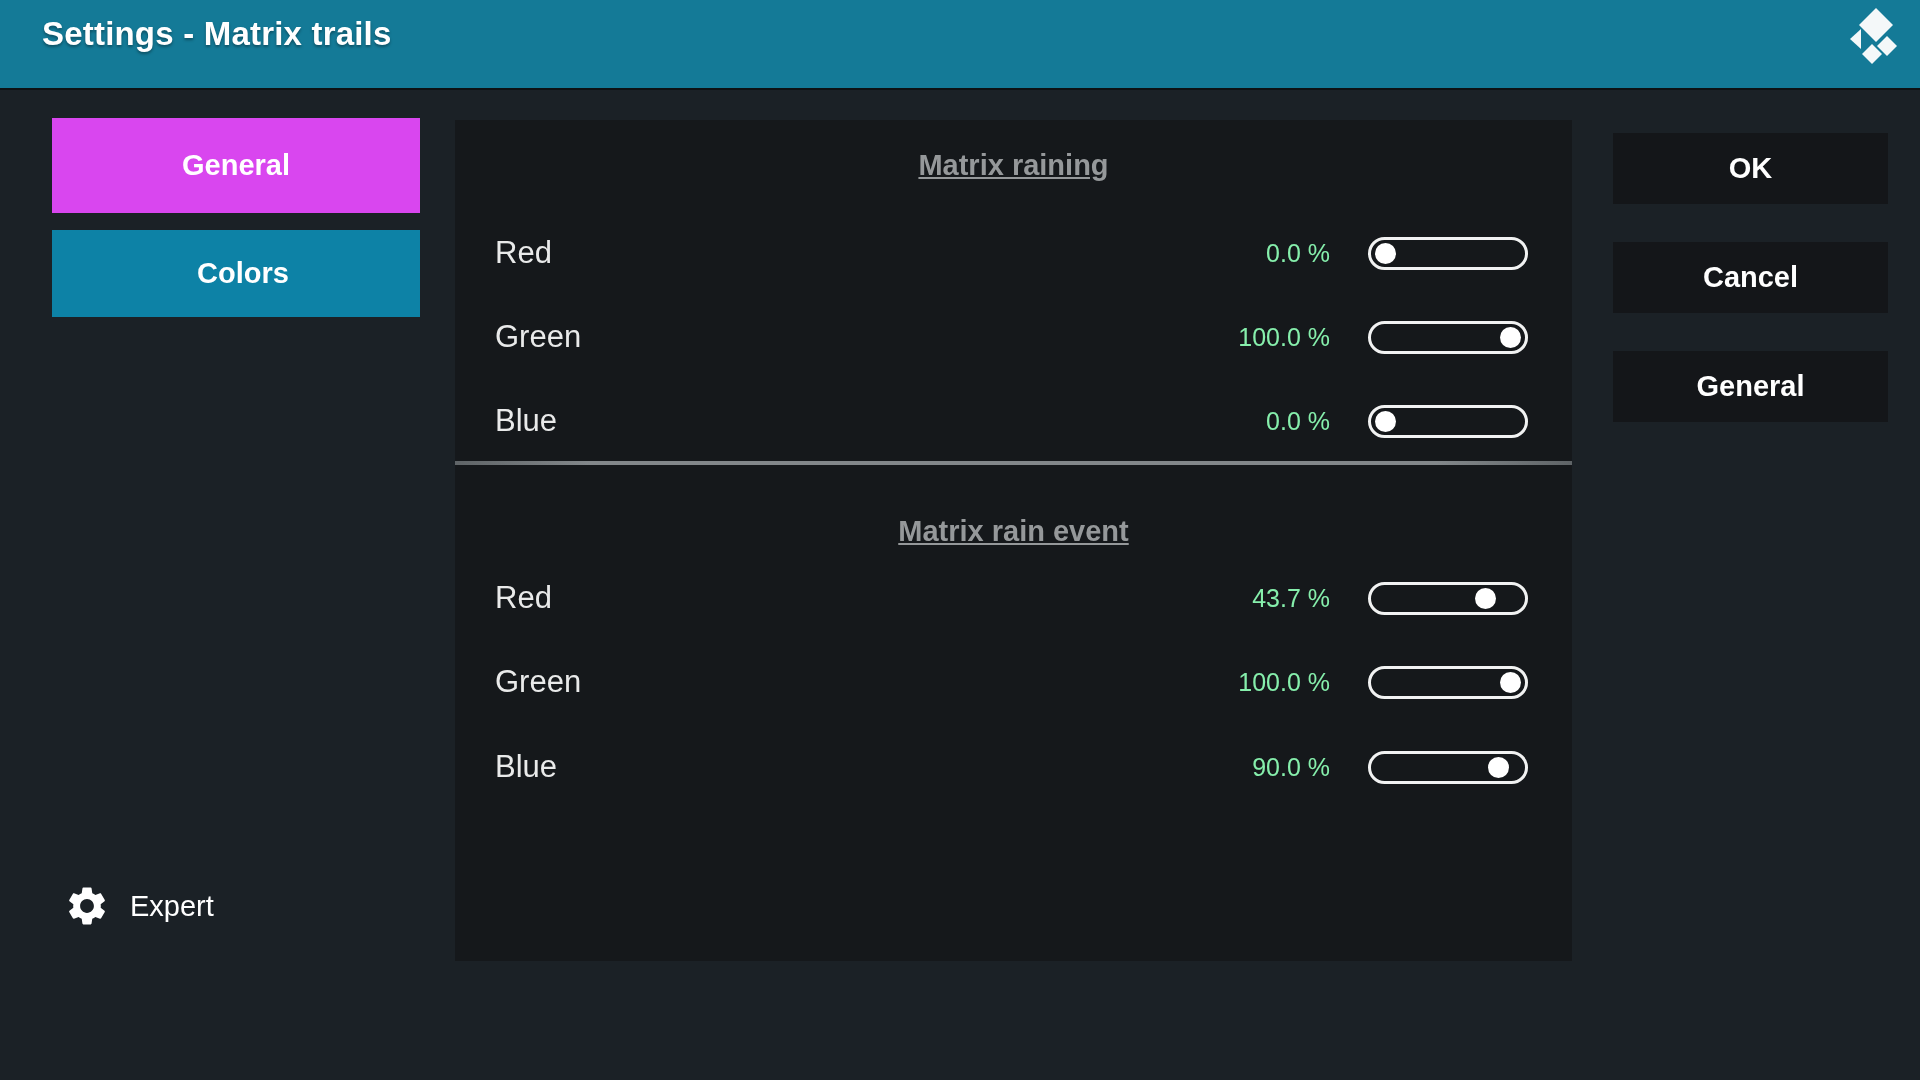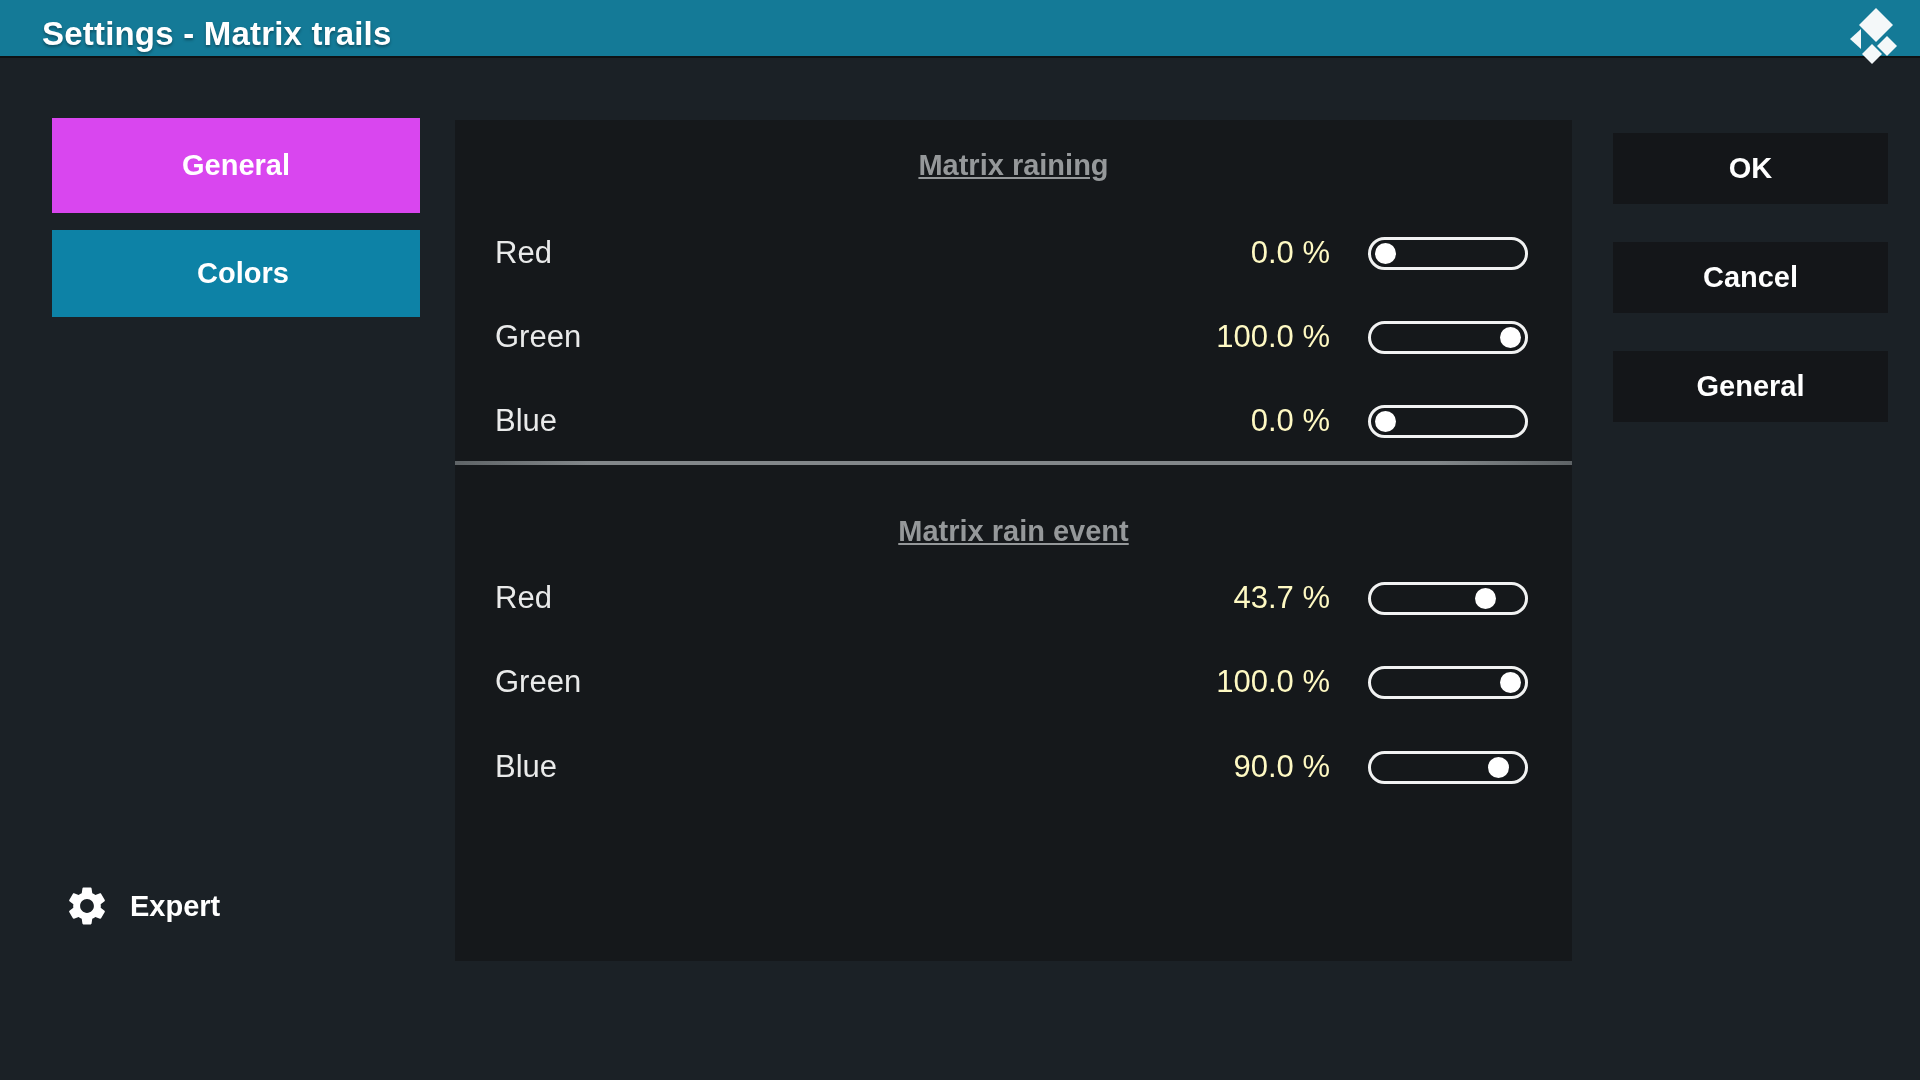--- a/index.html
+++ b/index.html
@@ -6,21 +6,21 @@
   html,body { width:1920px; height:1080px; overflow:hidden; }
   body {
     background:#1b2126;
     font-family:"Liberation Sans","DejaVu Sans",sans-serif;
     color:#fff;
     position:relative;
   }
 
   
   .titlebar {
-    position:absolute; left:0; top:0; width:1920px; height:56px;
+    position:absolute; left:0; top:0; width:1920px; height:88px;
     background:#147a97;
     box-shadow:0 2px 0 rgba(0,0,0,.45);
   }
   .titlebar .title {
     position:absolute; left:42px; top:0; height:68px; line-height:68px;
     font-size:33px; font-weight:bold; color:#ffffff;
     text-shadow:0 2px 3px rgba(0,0,0,.35);
     letter-spacing:.2px;
   }
   .kodi-logo {
@@ -40,21 +40,21 @@
   #cat-general { top:118px; }
   #cat-colors  { top:230px; height:87px;padding-left:14px; }
 
   
   .level-toggle {
     position:absolute; left:64px; top:876px; height:60px;
     display:flex; align-items:center; gap:20px; cursor:pointer;
   }
   .level-toggle .gear { width:46px; height:46px; }
   .level-toggle .gear svg { width:100%; height:100%; fill:#ffffff; }
-  .level-toggle .lvl-label { font-size:29px; font-weight:bold; color:#ffffff; }
+  .level-toggle .lvl-label { font-size:29px; font-weight:normal; color:#ffffff; }
 
   
   .panel {
     position:absolute; left:455px; top:120px; width:1117px; height:841px;
     background:#15181b;
   }
   .group-header {
     position:absolute; left:0; width:100%; height:40px; line-height:40px;
     text-align:center; font-size:29px; font-weight:bold; color:#95989a;
   }
@@ -72,21 +72,21 @@
   #row-g1-green { top:196px; }
   #row-g1-blue  { top:280px; }
   #row-g2-red   { top:457px; }
   #row-g2-green { top:541px; }
   #row-g2-blue  { top:626px; }
 
   .setting-label {
     flex:1 1 auto; font-size:31px; color:#e9eaea; font-weight:normal;
   }
   .setting-value {
-    font-size:31px; color:#fef9c3; margin-right:38px; white-space:nowrap;
+    font-size:25px; color:#86efac; margin-right:38px; white-space:nowrap;
   }
 
   .slider {
     position:relative; width:160px; height:33px; flex:0 0 160px;
     border:3px solid #f1f2f2; border-radius:17px;
     background:transparent; cursor:pointer;
   }
   .slider .knob {
     position:absolute; top:3px; width:21px; height:21px;
     border-radius:50%; background:#ffffff;

